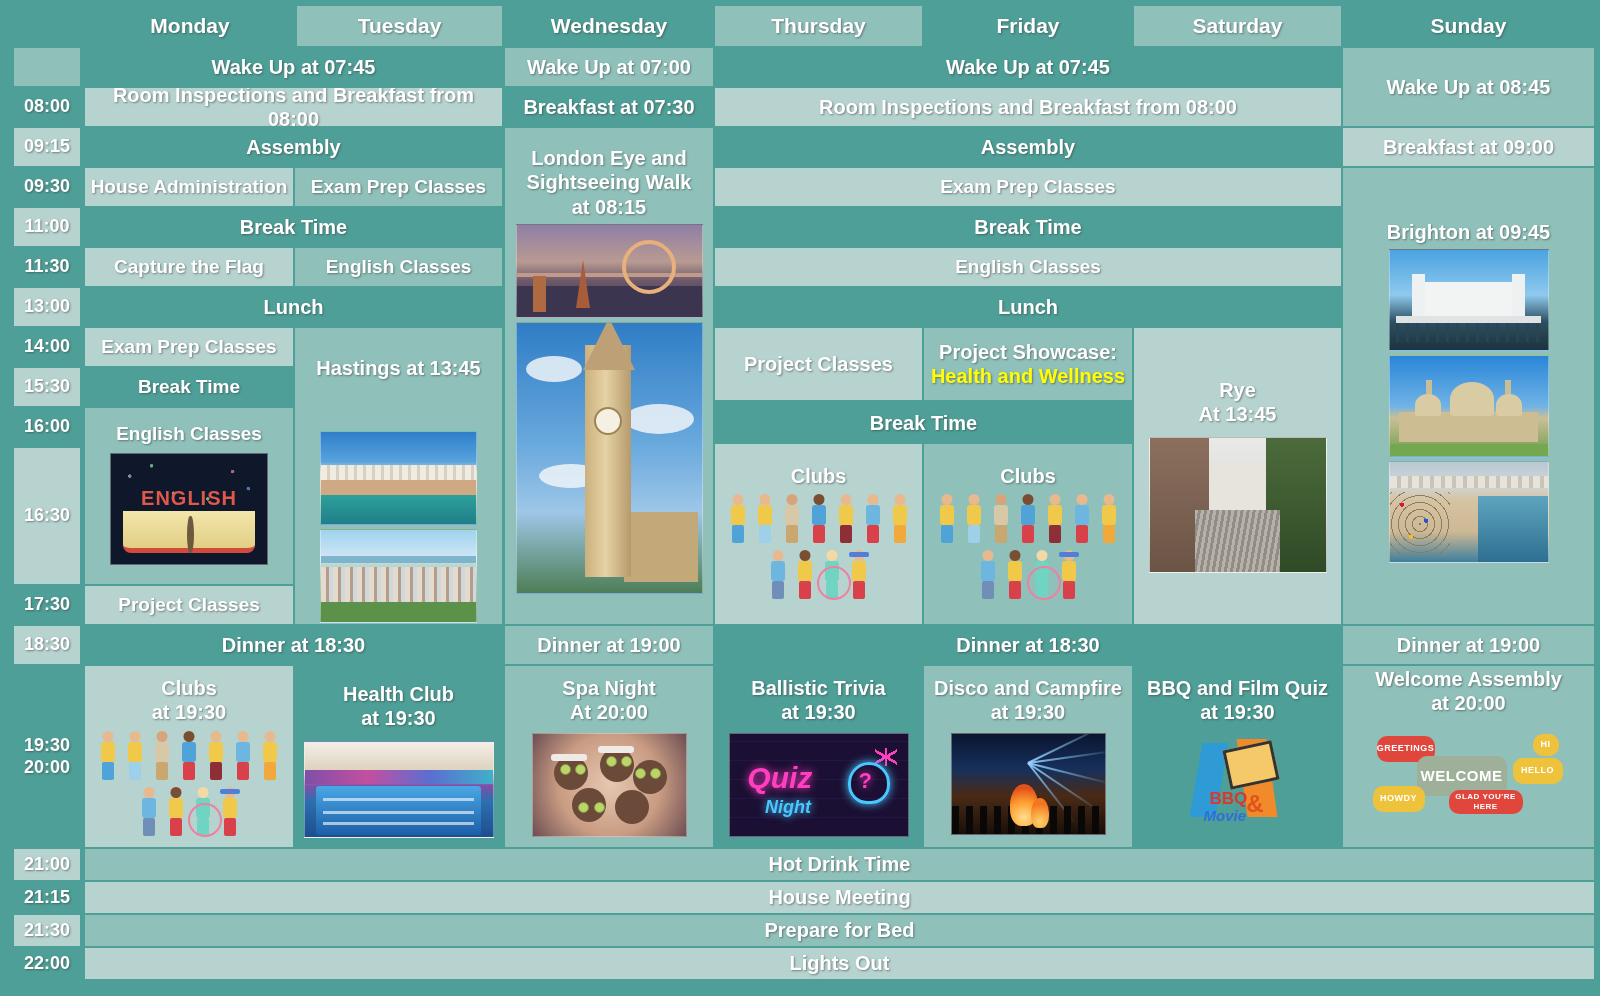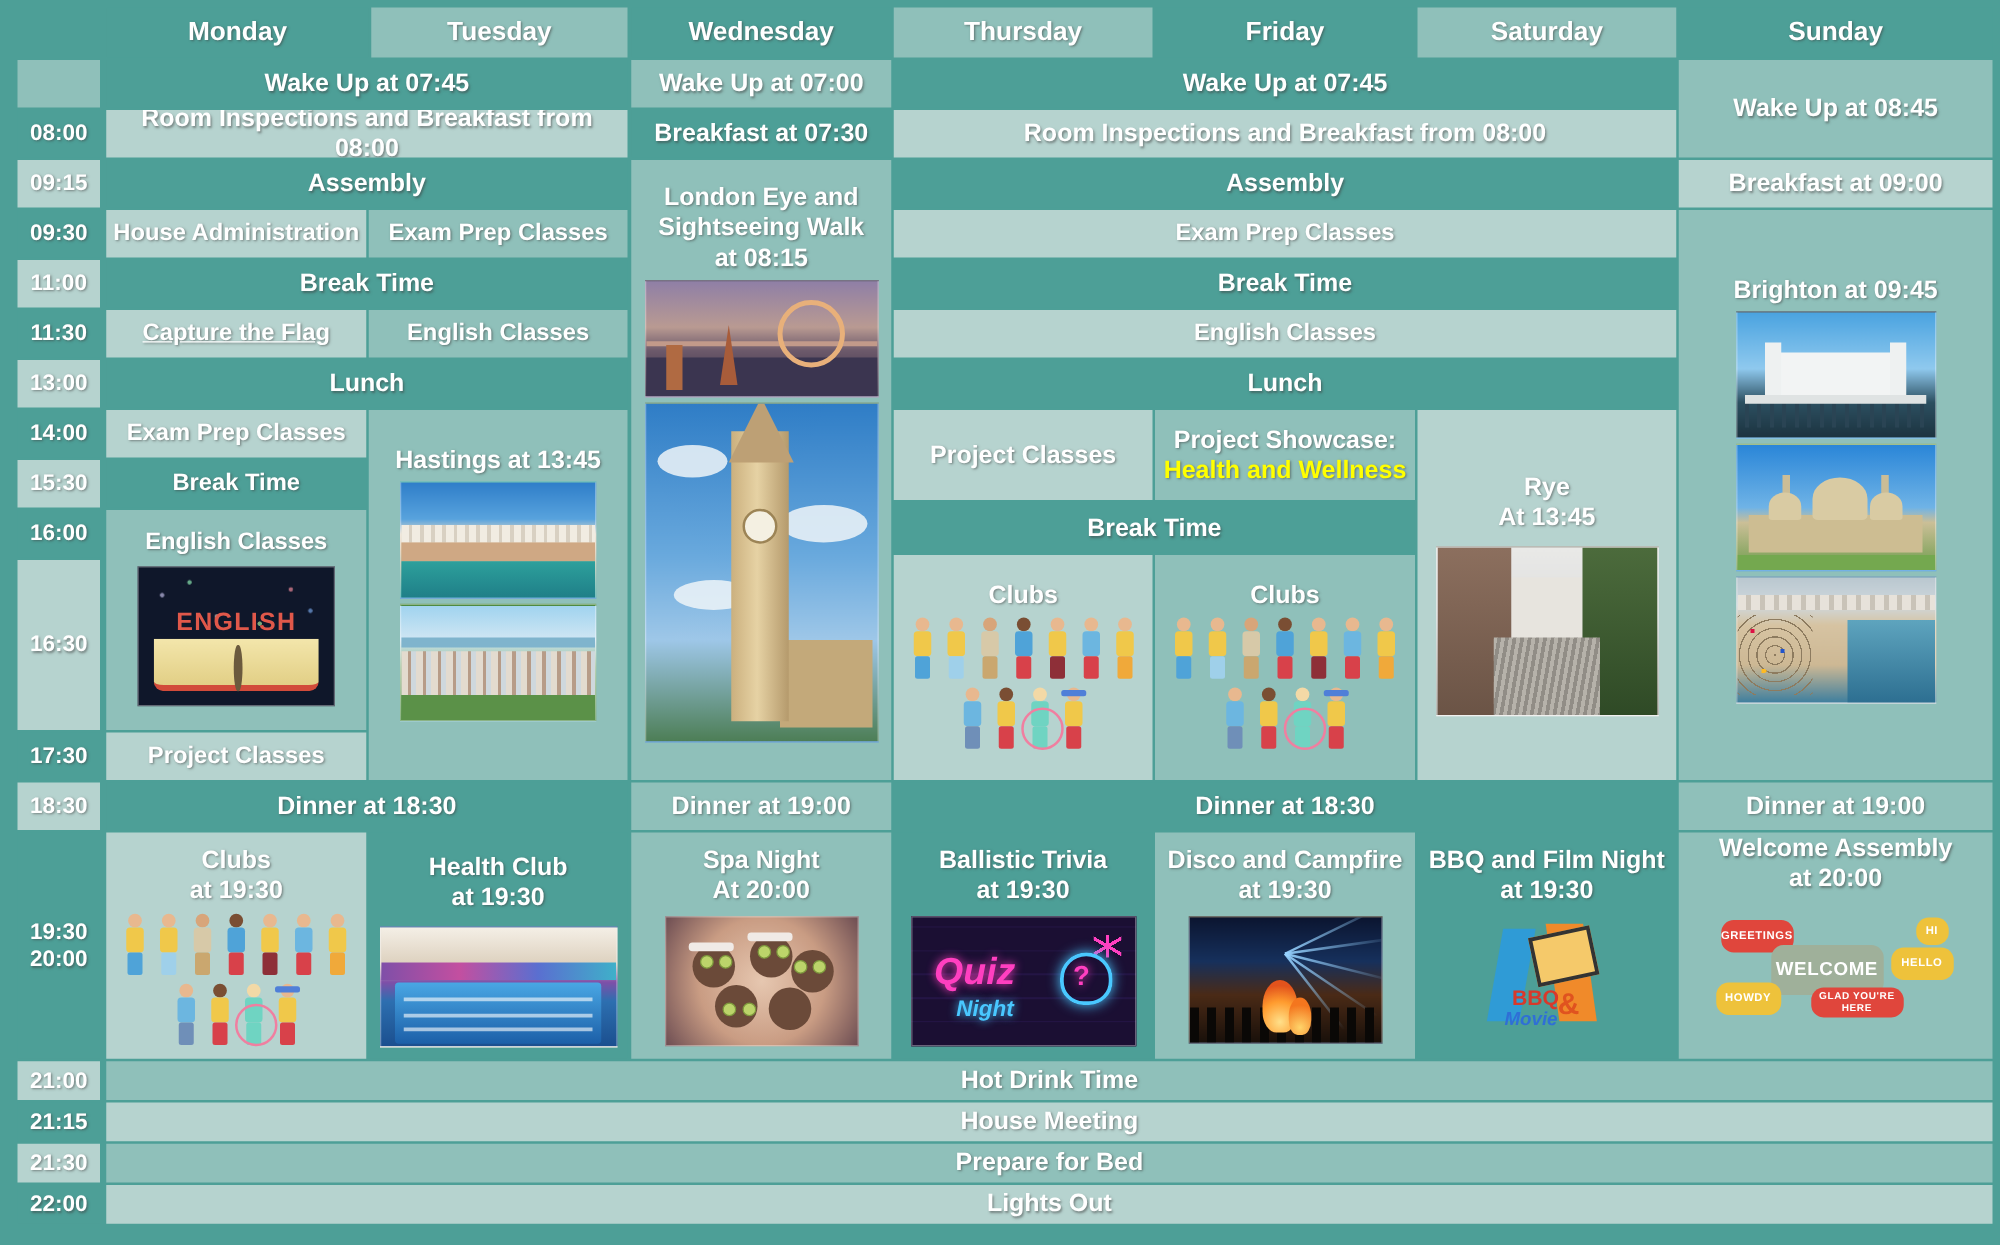--- a/index.html
+++ b/index.html
@@ -329,21 +329,21 @@
       <span>Exam Prep Classes</span>
     </div>
 
   <div class="cell c-dark big" style="left:85px;top:208px;width:417px;height:38px;">
       <span>Break Time</span>
     </div>
   <div class="cell c-dark big" style="left:715px;top:208px;width:626px;height:38px;">
       <span>Break Time</span>
     </div>
 
-  <div class="cell c-light med" style="left:85px;top:248px;width:208px;height:38px;text-decoration:underline;">
+  <div class="cell c-light med" style="left:85px;top:248px;width:208px;height:38px;">
       <span>Capture the Flag</span>
     </div>
   <div class="cell c-mid med" style="left:295px;top:248px;width:207px;height:38px;">
       <span>English Classes</span>
     </div>
   <div class="cell c-light med" style="left:715px;top:248px;width:626px;height:38px;">
       <span>English Classes</span>
     </div>
 
   <div class="cell c-dark big" style="left:85px;top:288px;width:417px;height:38px;">
@@ -416,21 +416,21 @@
       <div class="doodles"></div>
         <div class="book"></div>
         <div class="spine"></div>
       <div class="word">ENGLISH</div>
     </div>
   </div>
   <div class="cell c-light med" style="left:85px;top:586px;width:208px;height:38px;">
       <span>Project Classes</span>
     </div>
 
-  <div class="cell c-mid big" style="left:295px;top:328px;width:207px;height:296px;justify-content:flex-start;padding-top:28px;">
+  <div class="cell c-mid big" style="left:295px;top:328px;width:207px;height:296px;justify-content:space-between;padding-top:28px;">
     <span>Hastings at 13:45</span>
     <div class="imgwrap">
       <div class="pic pic-hast1" style="width:155px;height:92px;">
         <div class="town"></div>
           <div class="sand"></div>
           <div class="sea"></div>
       </div>
       <div class="pic pic-hast2" style="width:155px;height:92px;">
         <div class="seastrip"></div>
           <div class="houses"></div>
@@ -720,21 +720,21 @@
         <div class="beam b3"></div>
         <div class="beam b4"></div>
         <div class="beam b5"></div>
       <div class="silh"></div>
         <div class="flame"></div>
         <div class="flame2"></div>
     </div>
   </div>
 
   <div class="cell c-dark ttl2" style="left:1134px;top:666px;width:207px;height:181px;justify-content:flex-start;padding-top:10px;">
-    <span>BBQ and Film Night</span>
+    <span>BBQ and Film Quiz</span>
     <span>at 19:30</span>
     <div class="pic pic-bbq" style="width:100px;height:100px;margin-top:8px;border:none;background:transparent;">
       <div class="sw"></div>
         <div class="so"></div>
         <div class="reel"></div>
       <div class="word1">BBQ</div>
       <div class="amp">&amp;</div>
       <div class="word2">Movie</div>
     </div>
   </div>

